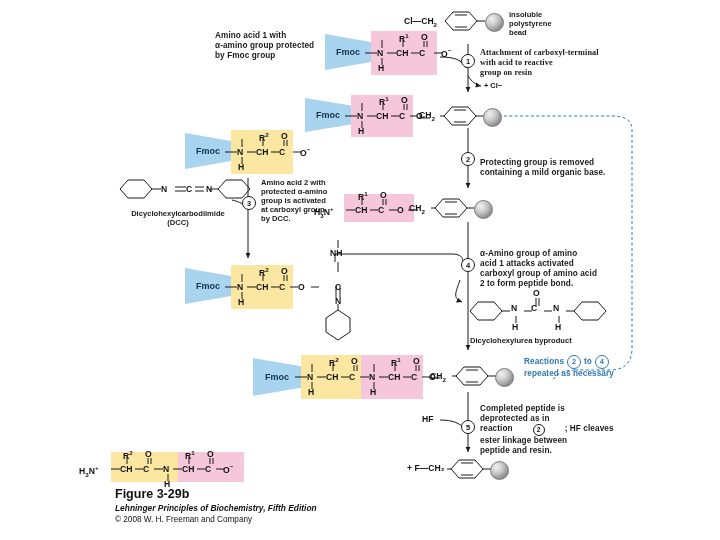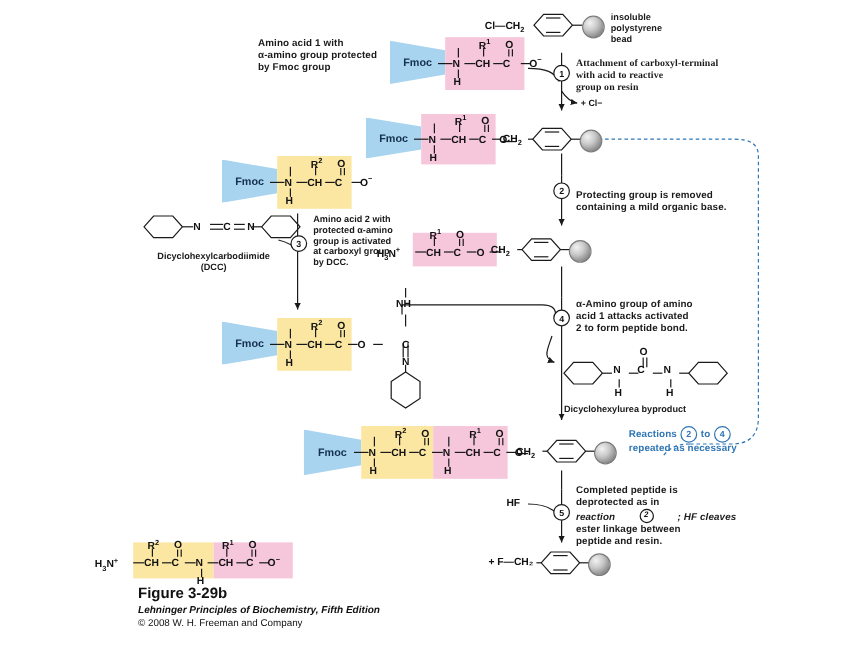--- a/index.html
+++ b/index.html
@@ -276,20 +276,21 @@
     <path class="ln" d="M36,14 L44,14"></path>
   </svg>
   <div class="abs bead" style="left:474px;top:200px;width:17px;height:17px;"></div>
 
   <div class="abs stepc" style="left:461px;top:258px;">
     <span>4</span>
   </div>
   <div class="abs lbl" style="left:480px;top:249px;width:180px;">
     <div>α-Amino group of amino</div>
     <div>acid 1 attacks activated</div>
+    <div>carboxyl group of amino acid</div>
     <div>2 to form peptide bond.</div>
   </div>
 
   <div class="abs fmoc" style="left:185px;top:268px;width:46px;height:36px;">
     <span>Fmoc</span>
   </div>
   <div class="abs yelbox" style="left:231px;top:265px;width:62px;height:44px;"></div>
   <div class="abs" style="left:223px;top:265px;width:115px;height:44px;">
     <svg width="115" height="44">
       <path class="ln" d="M2,22 L14,22"></path>
@@ -410,21 +411,21 @@
     <div>repeated as necessary</div>
   </div>
 
   <span class="chem abs" style="left:422px;top:414px;">HF</span>
   <div class="abs stepc" style="left:461px;top:420px;">
     <span>5</span>
   </div>
   <div class="abs lbl" style="left:480px;top:404px;width:150px;">
     <div>Completed peptide is</div>
     <div>deprotected as in</div>
-    <div style="display:flex;align-items:flex-end;gap:20px;font-style:italic;">
+    <div style="display:flex;align-items:flex-start;gap:20px;">
       <span>reaction</span>
       <span class="stepc" style="width:10px;height:10px;font-size:6.6px;">
         <span>2</span>
       </span>
       <span>; HF cleaves</span>
     </div>
     <div>ester linkage between</div>
     <div>peptide and resin.</div>
   </div>
 

